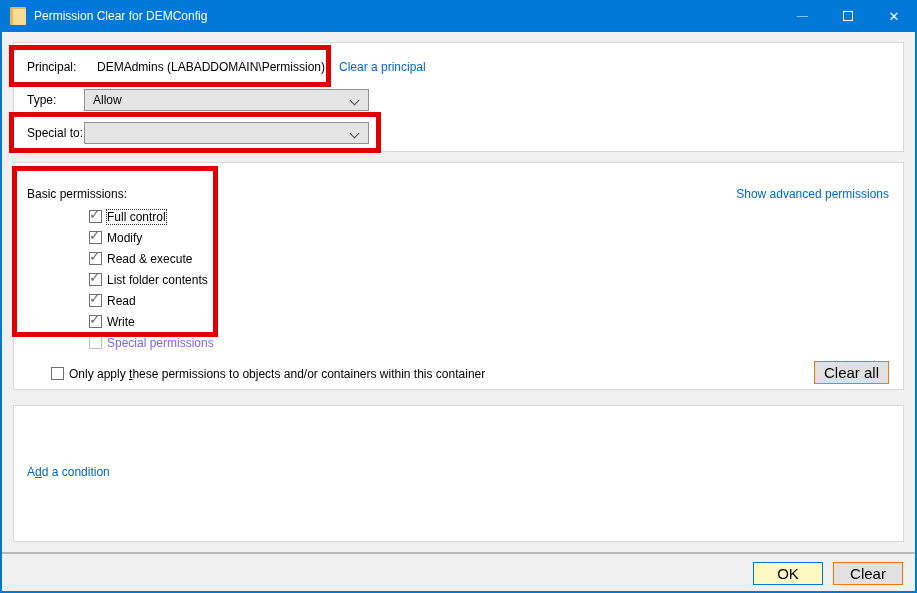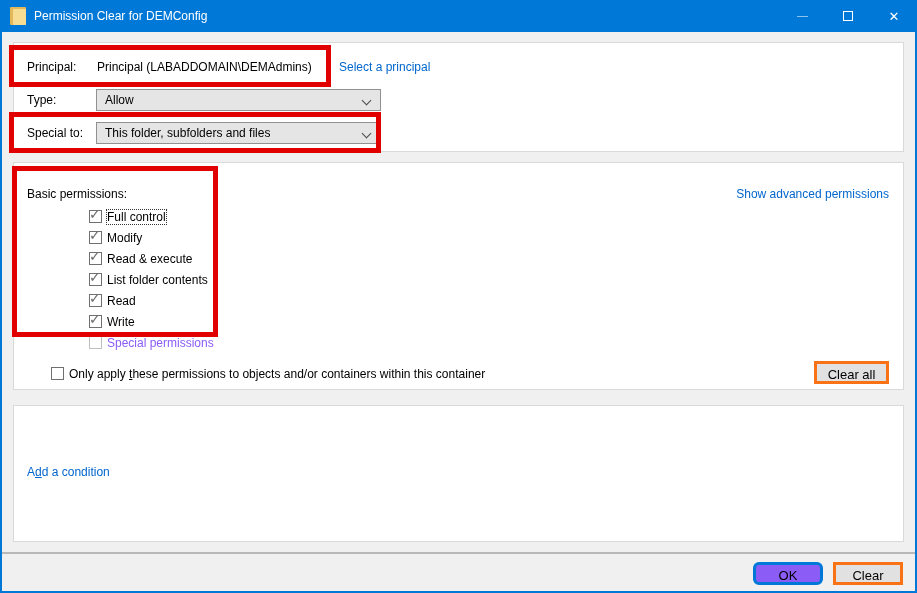--- a/index.html
+++ b/index.html
@@ -39,21 +39,21 @@
   
   .panel{position:absolute;background:#fff;border:1px solid var(--panel-border);}
   .panel-principal{left:13px;top:42px;width:891px;height:110px;}
   .panel-permissions{left:13px;top:162px;width:891px;height:228px;}
   .panel-condition{left:13px;top:405px;width:891px;height:137px;}
   .lbl{position:absolute;white-space:nowrap;}
   a.link{color:var(--link);text-decoration:none;cursor:pointer;white-space:nowrap;}
   
   .dropdown{
     position:absolute;left:70px;width:285px;height:22px;background:#e5e5e5;
-    border:1px solid #919191;display:flex;align-items:center;padding:0 26px 0 8px;cursor:default;margin-left:12px;
+    border:1px solid #919191;display:flex;align-items:center;padding:0 26px 0 8px;cursor:default;
   }
   .dropdown .val{white-space:nowrap;overflow:hidden;}
   .chev{
     position:absolute;right:10px;top:7px;width:7px;height:7px;
     border-right:1px solid #4a4a4a;border-bottom:1px solid #4a4a4a;transform:rotate(45deg);
   }
   
   .checkrow{position:absolute;display:flex;align-items:flex-start;}
   .cb{
     width:13px;height:13px;background:#fff;border:1px solid #707070;flex:0 0 auto;
@@ -61,24 +61,24 @@
   }
   .cb .mark{
     position:absolute;left:-1px;top:-4px;font-size:14px;color:#6e6e6e;line-height:14px;
   }
   .checkrow .cblabel{line-height:14px;white-space:nowrap;}
   .checkrow.focused .cblabel{outline:1px dotted #333;}
   .checkrow.disabled .cblabel{color:#8b5cf6;}
   .checkrow.disabled .cb{border-color:#bfbfbf;}
   
   .btn{
-    position:absolute;height:23px;background:#e1e1e1;border:3px solid #f97316;
-    font-family:inherit;font-size:13px;text-align:center;line-height:21px;cursor:default;padding:0;
+    position:absolute;height:23px;background:#e1e1e1;border:1px solid #f97316;
+    font-family:inherit;font-size:15px;text-align:center;line-height:21px;cursor:default;padding:0;
   }
-  .btn.default{background:#8b5cf6;border-color:var(--accent);border-radius:6px;}
+  .btn.default{background:#fef9c3;border-color:var(--accent);}
   
   .divider{position:absolute;left:2px;right:2px;top:552px;height:2px;background:#b8b8b8;}
   
   .ann{position:absolute;border:5px solid var(--annotation);z-index:60;pointer-events:none;}
   .ann-principal{left:9px;top:45px;width:322px;height:42px;}
   .ann-applies{left:9px;top:112px;width:372px;height:41px;}
   .ann-basic{left:12px;top:166px;width:206px;height:171px;}
   u{text-decoration:underline;}
 </style>
 </head>
@@ -98,32 +98,31 @@
     <span class="caption-btn btn-max">
         <span class="max-box"></span>
       </span>
     <span class="caption-btn btn-close">
         <span>✕</span>
       </span>
   </div>
 
   <div class="panel panel-principal">
     <span class="lbl" style="left:13px;top:17px;">Principal:</span>
-    <span class="lbl" style="left:83px;top:17px;">Principal (LABADDOMAIN\DEMAdmins)</span>
-    <a class="link lbl" style="left:325px;top:17px;">Select a principal</a>
+    <span class="lbl" style="left:83px;top:17px;">DEMAdmins (LABADDOMAIN\Permission)</span>
+    <a class="link lbl" style="left:325px;top:17px;">Clear a principal</a>
 
     <span class="lbl" style="left:13px;top:50px;">Type:</span>
     <div class="dropdown" style="top:46px;">
       <span class="val">Allow</span>
       <span class="chev"></span>
     </div>
 
     <span class="lbl" style="left:13px;top:83px;">Special to:</span>
     <div class="dropdown" style="top:79px;">
-      <span class="val">This folder, subfolders and files</span>
       <span class="chev"></span>
     </div>
   </div>
 
   <div class="panel panel-permissions">
     <span class="lbl" style="left:13px;top:24px;">Basic permissions:</span>
     <a class="link lbl" style="right:14px;top:24px;">Show advanced permissions</a>
 
     <div class="checkrow focused" style="left:75px;top:47px;">
       <span class="cb">

